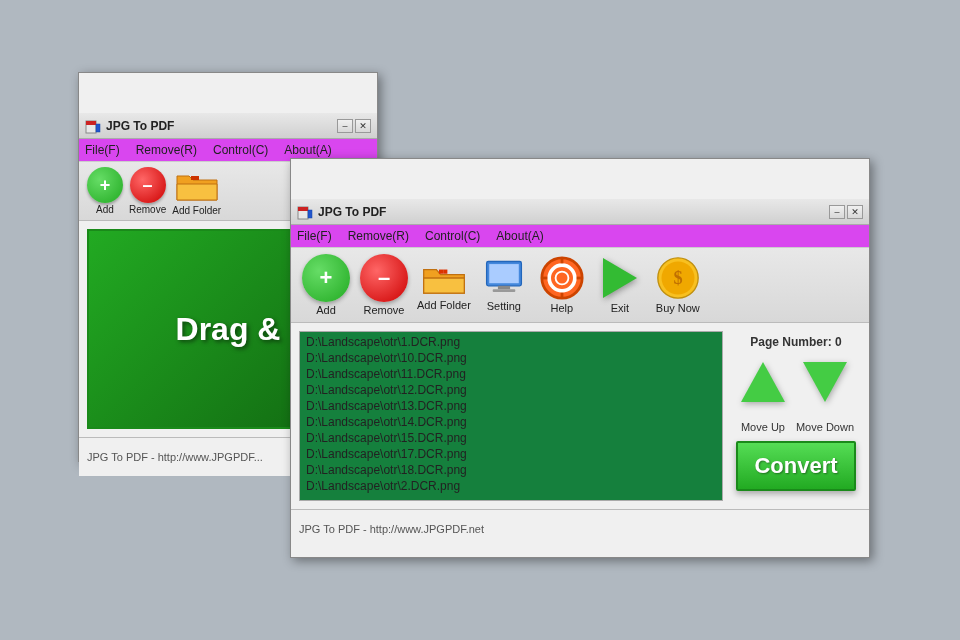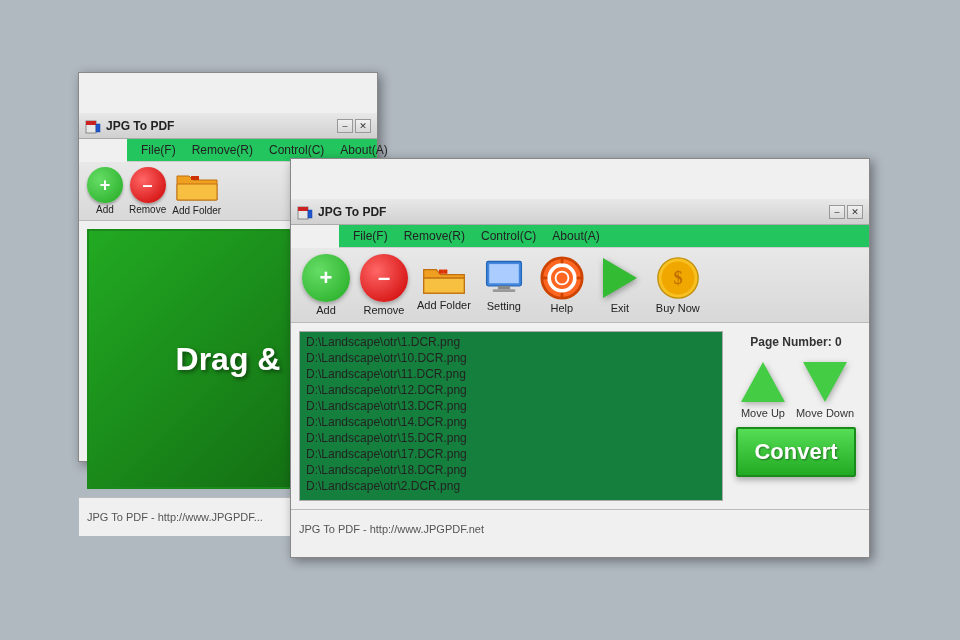--- a/index.html
+++ b/index.html
@@ -59,26 +59,25 @@
       border: 1px solid #999;
       font-size: 9px;
       cursor: pointer;
       display: flex;
       align-items: center;
       justify-content: center;
       color: #333;
     }
 
     .menu-bar {
-      background: #22c55e;
-      padding: 2px 8px;
+      background: #d946ef;
+      padding: 2px 0;
       display: flex;
       gap: 4px;
       border-bottom: 1px solid #ccc;
-      margin-left: 48px;
     }
 
     .menu-item {
       padding: 2px 6px;
       cursor: pointer;
       font-size: 12px;
       color: #222;
     }
 
     .toolbar {
@@ -175,21 +174,21 @@
     .move-arrows {
       display: flex;
       gap: 8px;
       align-items: center;
     }
 
     .move-arrow-container {
       display: flex;
       flex-direction: column;
       align-items: center;
-      gap: 0;
+      gap: 14px;
     }
 
     .move-arrow-label {
       font-size: 11px;
       color: #333;
     }
 
     .arrow-up-btn {
       width: 50px;
       height: 50px;
@@ -255,21 +254,21 @@
       top: 158px;
       left: 290px;
       width: 580px;
       height: 400px;
     }
 
     
     .drag-drop-area {
       margin: 8px;
       background: linear-gradient(135deg, #22aa22, #116611);
-      height: 260px;
+      height: 200px;
       display: flex;
       align-items: center;
       justify-content: center;
       border: 2px solid #1a8a1a;
     }
 
     .drag-drop-text {
       color: white;
       font-size: 32px;
       font-weight: bold;

